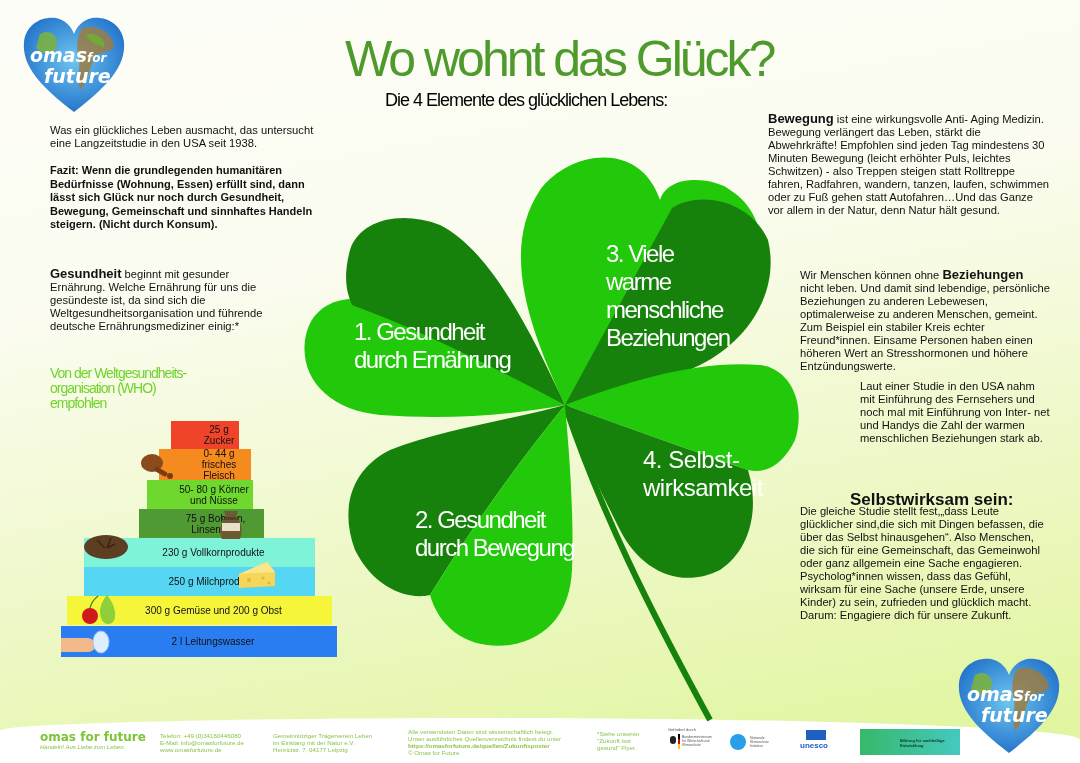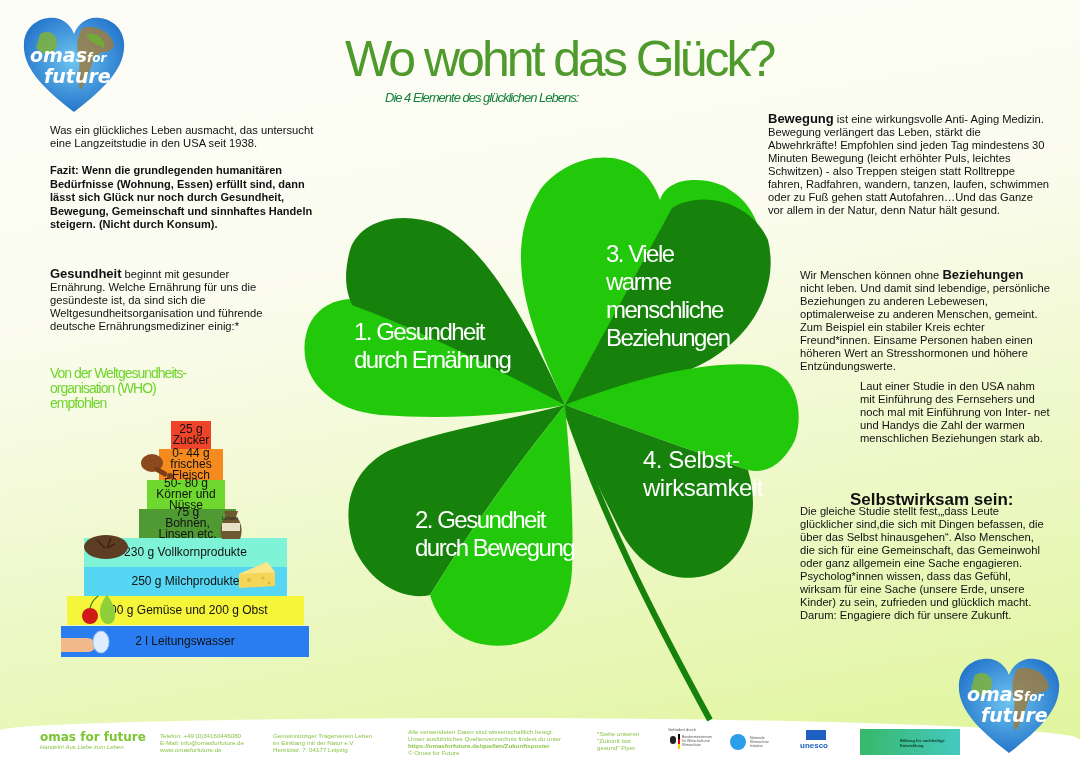--- a/index.html
+++ b/index.html
@@ -7,28 +7,28 @@
     width:1080px; height:763px; overflow:hidden; position:relative;
     font-family:"Liberation Sans", sans-serif; color:#111;
     background: linear-gradient(170deg, #fdfdf8 0%, #fbfcef 35%, #eef8c8 65%, #dff59a 100%);
   }
   .abs { position:absolute; }
   .footer-band {
     position:absolute; left:0; top:718px; width:1080px; height:45px; background:#ffffff;
     border-top-left-radius: 50% 14px; border-top-right-radius: 60% 24px;
   }
   .title { left:345px; top:30px; font-size:50px; color:#4e9a2c; letter-spacing:-3px; white-space:nowrap; }
-  .subtitle { left:385px; top:90px; font-size:13px; color:#15803d; letter-spacing:-1px; white-space:nowrap;font-style:italic; }
+  .subtitle { left:385px; top:90px; font-size:18px; color:#000000; letter-spacing:-1px; white-space:nowrap; }
   .txt { font-size:11.2px; line-height:13px; }
   .right { }
   .bold { font-weight:bold; }
   .who { left:50px; top:366px; font-size:14px; line-height:15px; color:#6fd42b; letter-spacing:-1px; }
   .leaf-label { color:#fff; font-size:24px; line-height:28px; letter-spacing:-1.5px; white-space:nowrap; }
   
-  .tier { position:absolute; display:flex; align-items:center; justify-content:center; text-align:center; font-size:12px; line-height:11px; color:#111; }
+  .tier { position:absolute; display:flex; align-items:center; justify-content:center; text-align:center; font-size:10px; line-height:11px; color:#111;padding-left:28px; }
   .heart { position:absolute; }
   .foot { position:absolute; font-size:6.2px; line-height:7px; color:#8bc34a; white-space:nowrap; }
   .logo-box { position:absolute; }
 </style>
 </head>
 <body>
 
 <div class="footer-band"></div>
 
 <div class="heart" style="left:20px; top:14px; width:108px; height:100px;">

